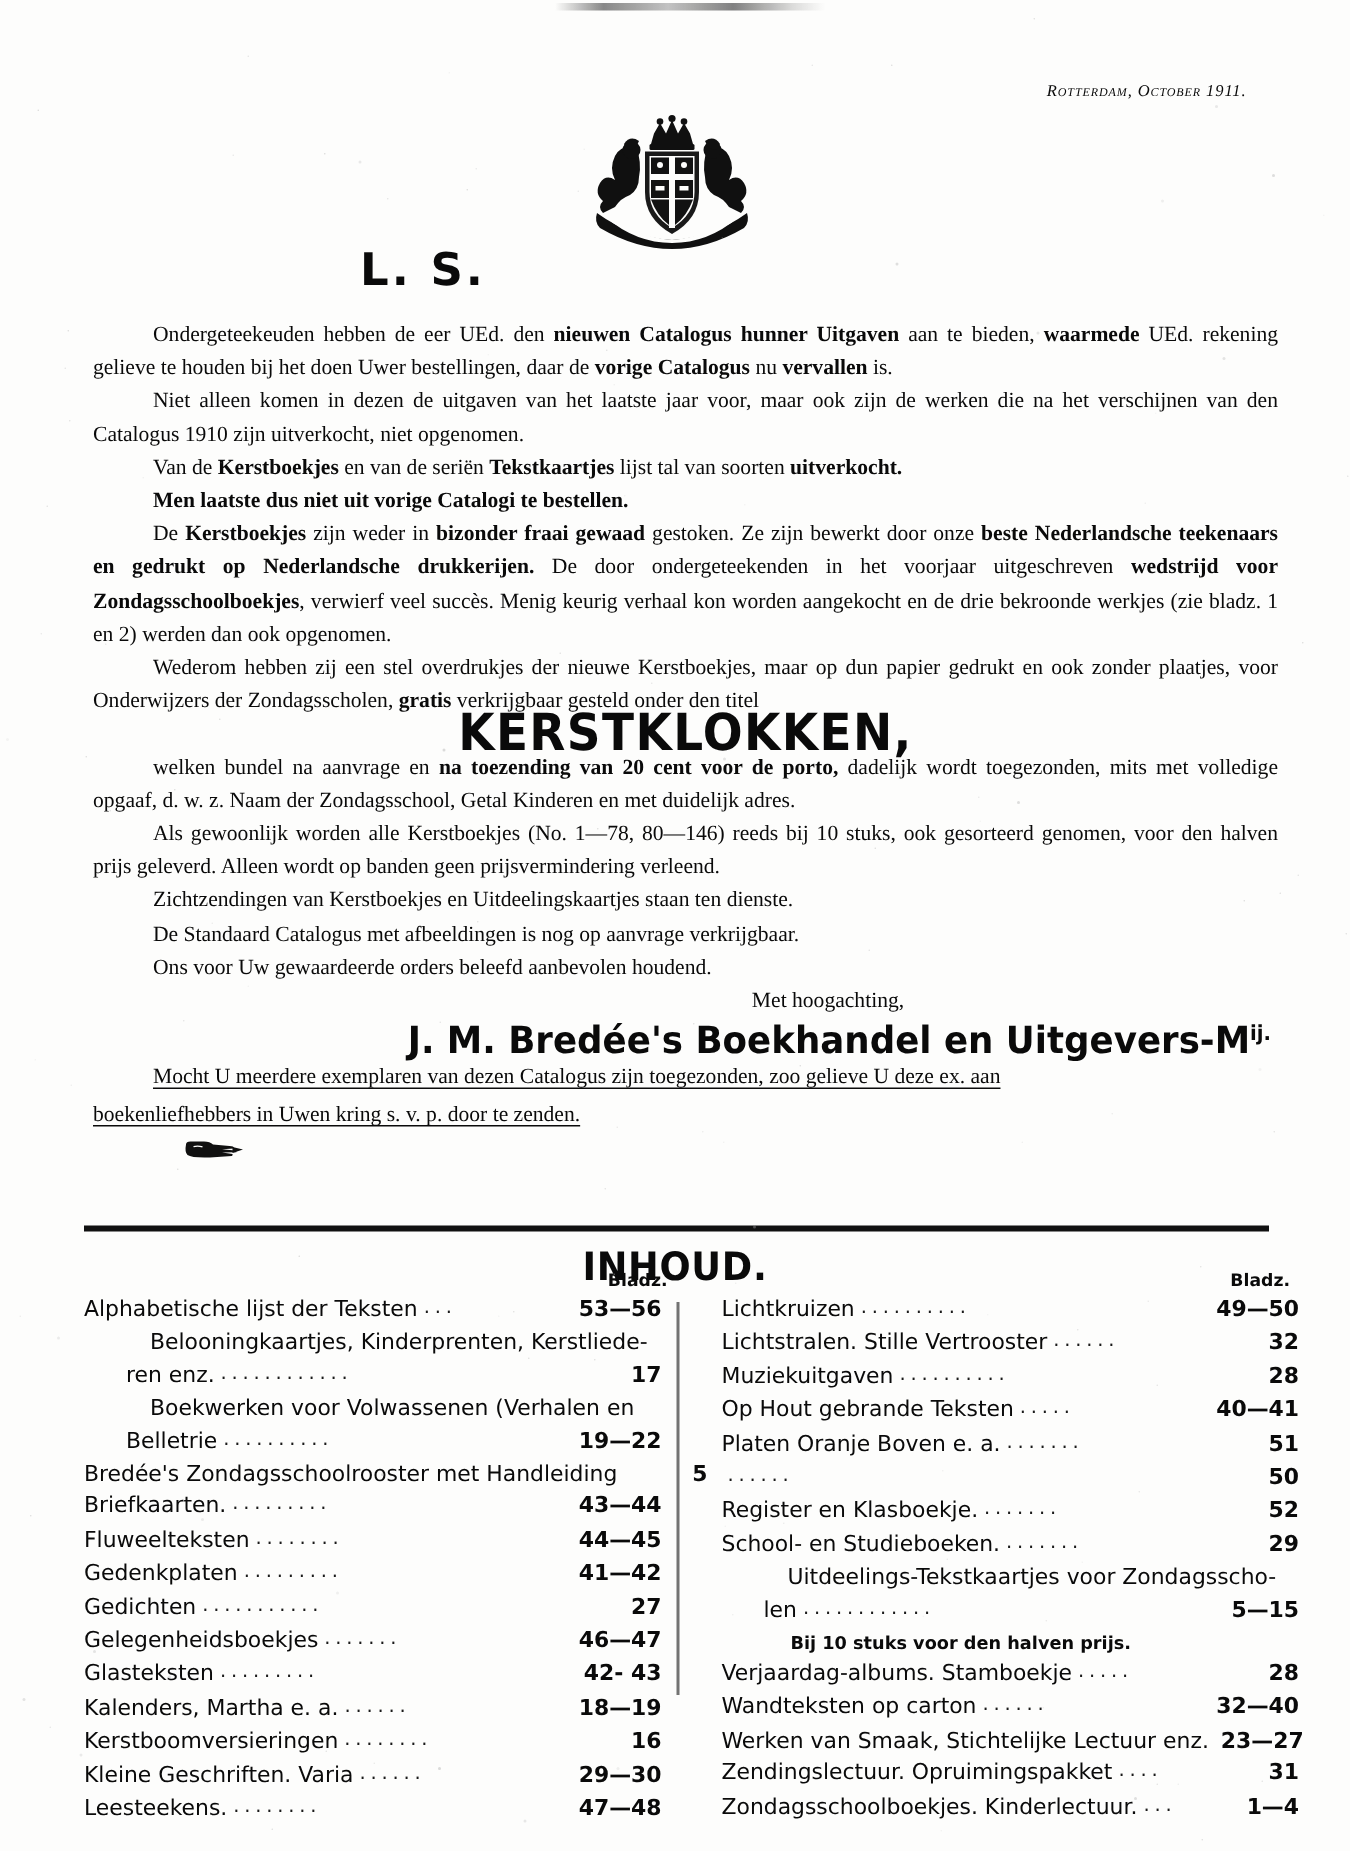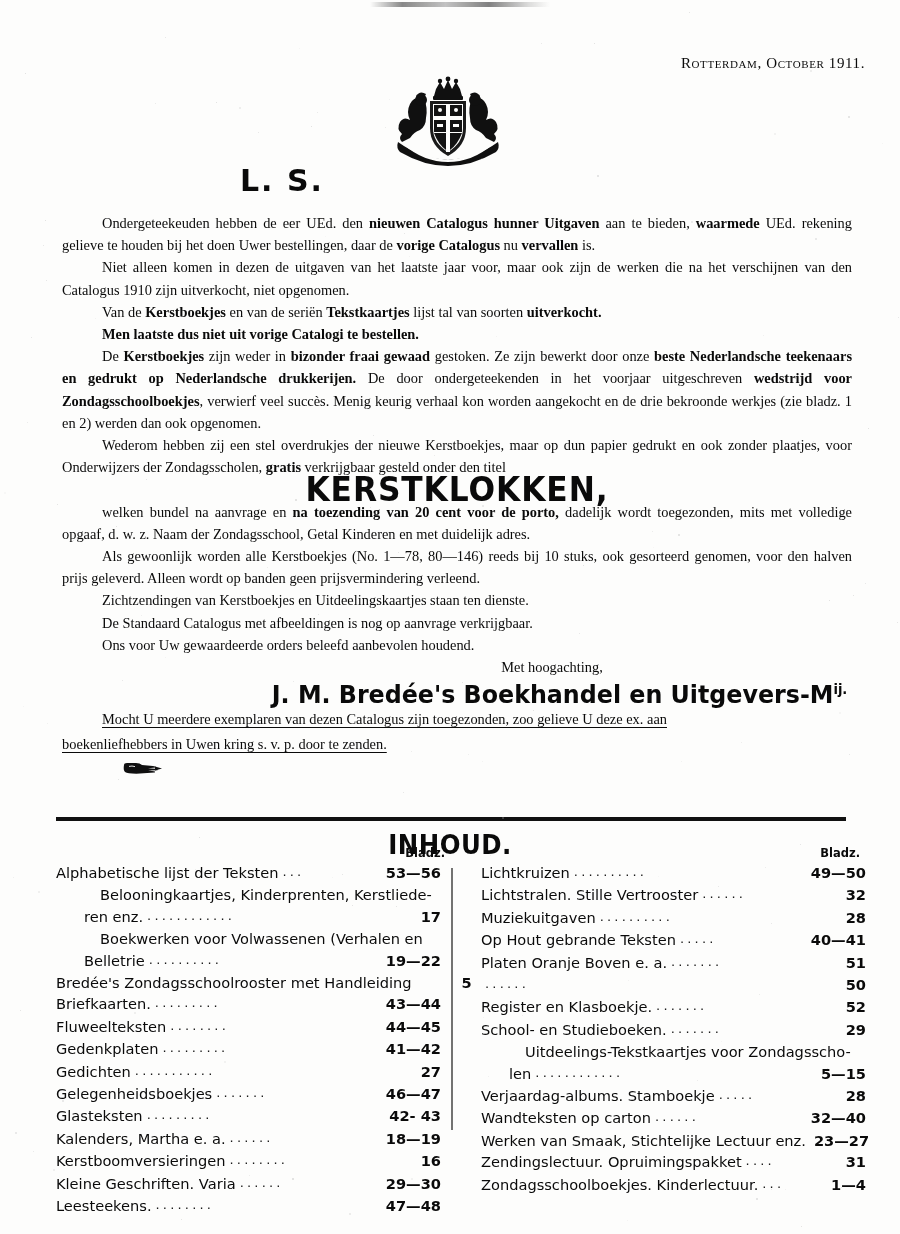--- a/index.html
+++ b/index.html
@@ -44,26 +44,27 @@
     position: absolute;
     left: 0; top: 0;
     width: 900px;
     height: 1234px;
     padding: 0;
   }
 
   
   .dateline {
     position: absolute;
-    right: 35px;
+    right: 69px;
     top: 55px;
     font-variant: small-caps;
-    font-size: 15px;
+    font-size: 11px;
     letter-spacing: 0.6px;
     white-space: nowrap;
+    font-style: italic;
   }
   .dateline .yr { font-variant: normal; }
 
   
   .crest {
     position: absolute;
     left: 50%;
     top: 76px;
     transform: translateX(-50%);
   }
@@ -505,20 +506,21 @@
               <span class="t">School- en Studieboeken.</span>
               <span class="dots">.......</span>
               <span class="pg">29</span>
             </div>
             <div class="wrapline">Uitdeelings-Tekstkaartjes voor Zondagsscho-</div>
             <div class="entry">
               <span class="t ind" style="padding-left: 28px;">len</span>
               <span class="dots">............</span>
               <span class="pg">5—15</span>
             </div>
+            <div class="subnote">Bij 10 stuks voor den halven prijs.</div>
             <div class="entry">
               <span class="t">Verjaardag-albums. Stamboekje</span>
               <span class="dots">.....</span>
               <span class="pg">28</span>
             </div>
             <div class="entry">
               <span class="t">Wandteksten op carton</span>
               <span class="dots">......</span>
               <span class="pg">32—40</span>
             </div>

